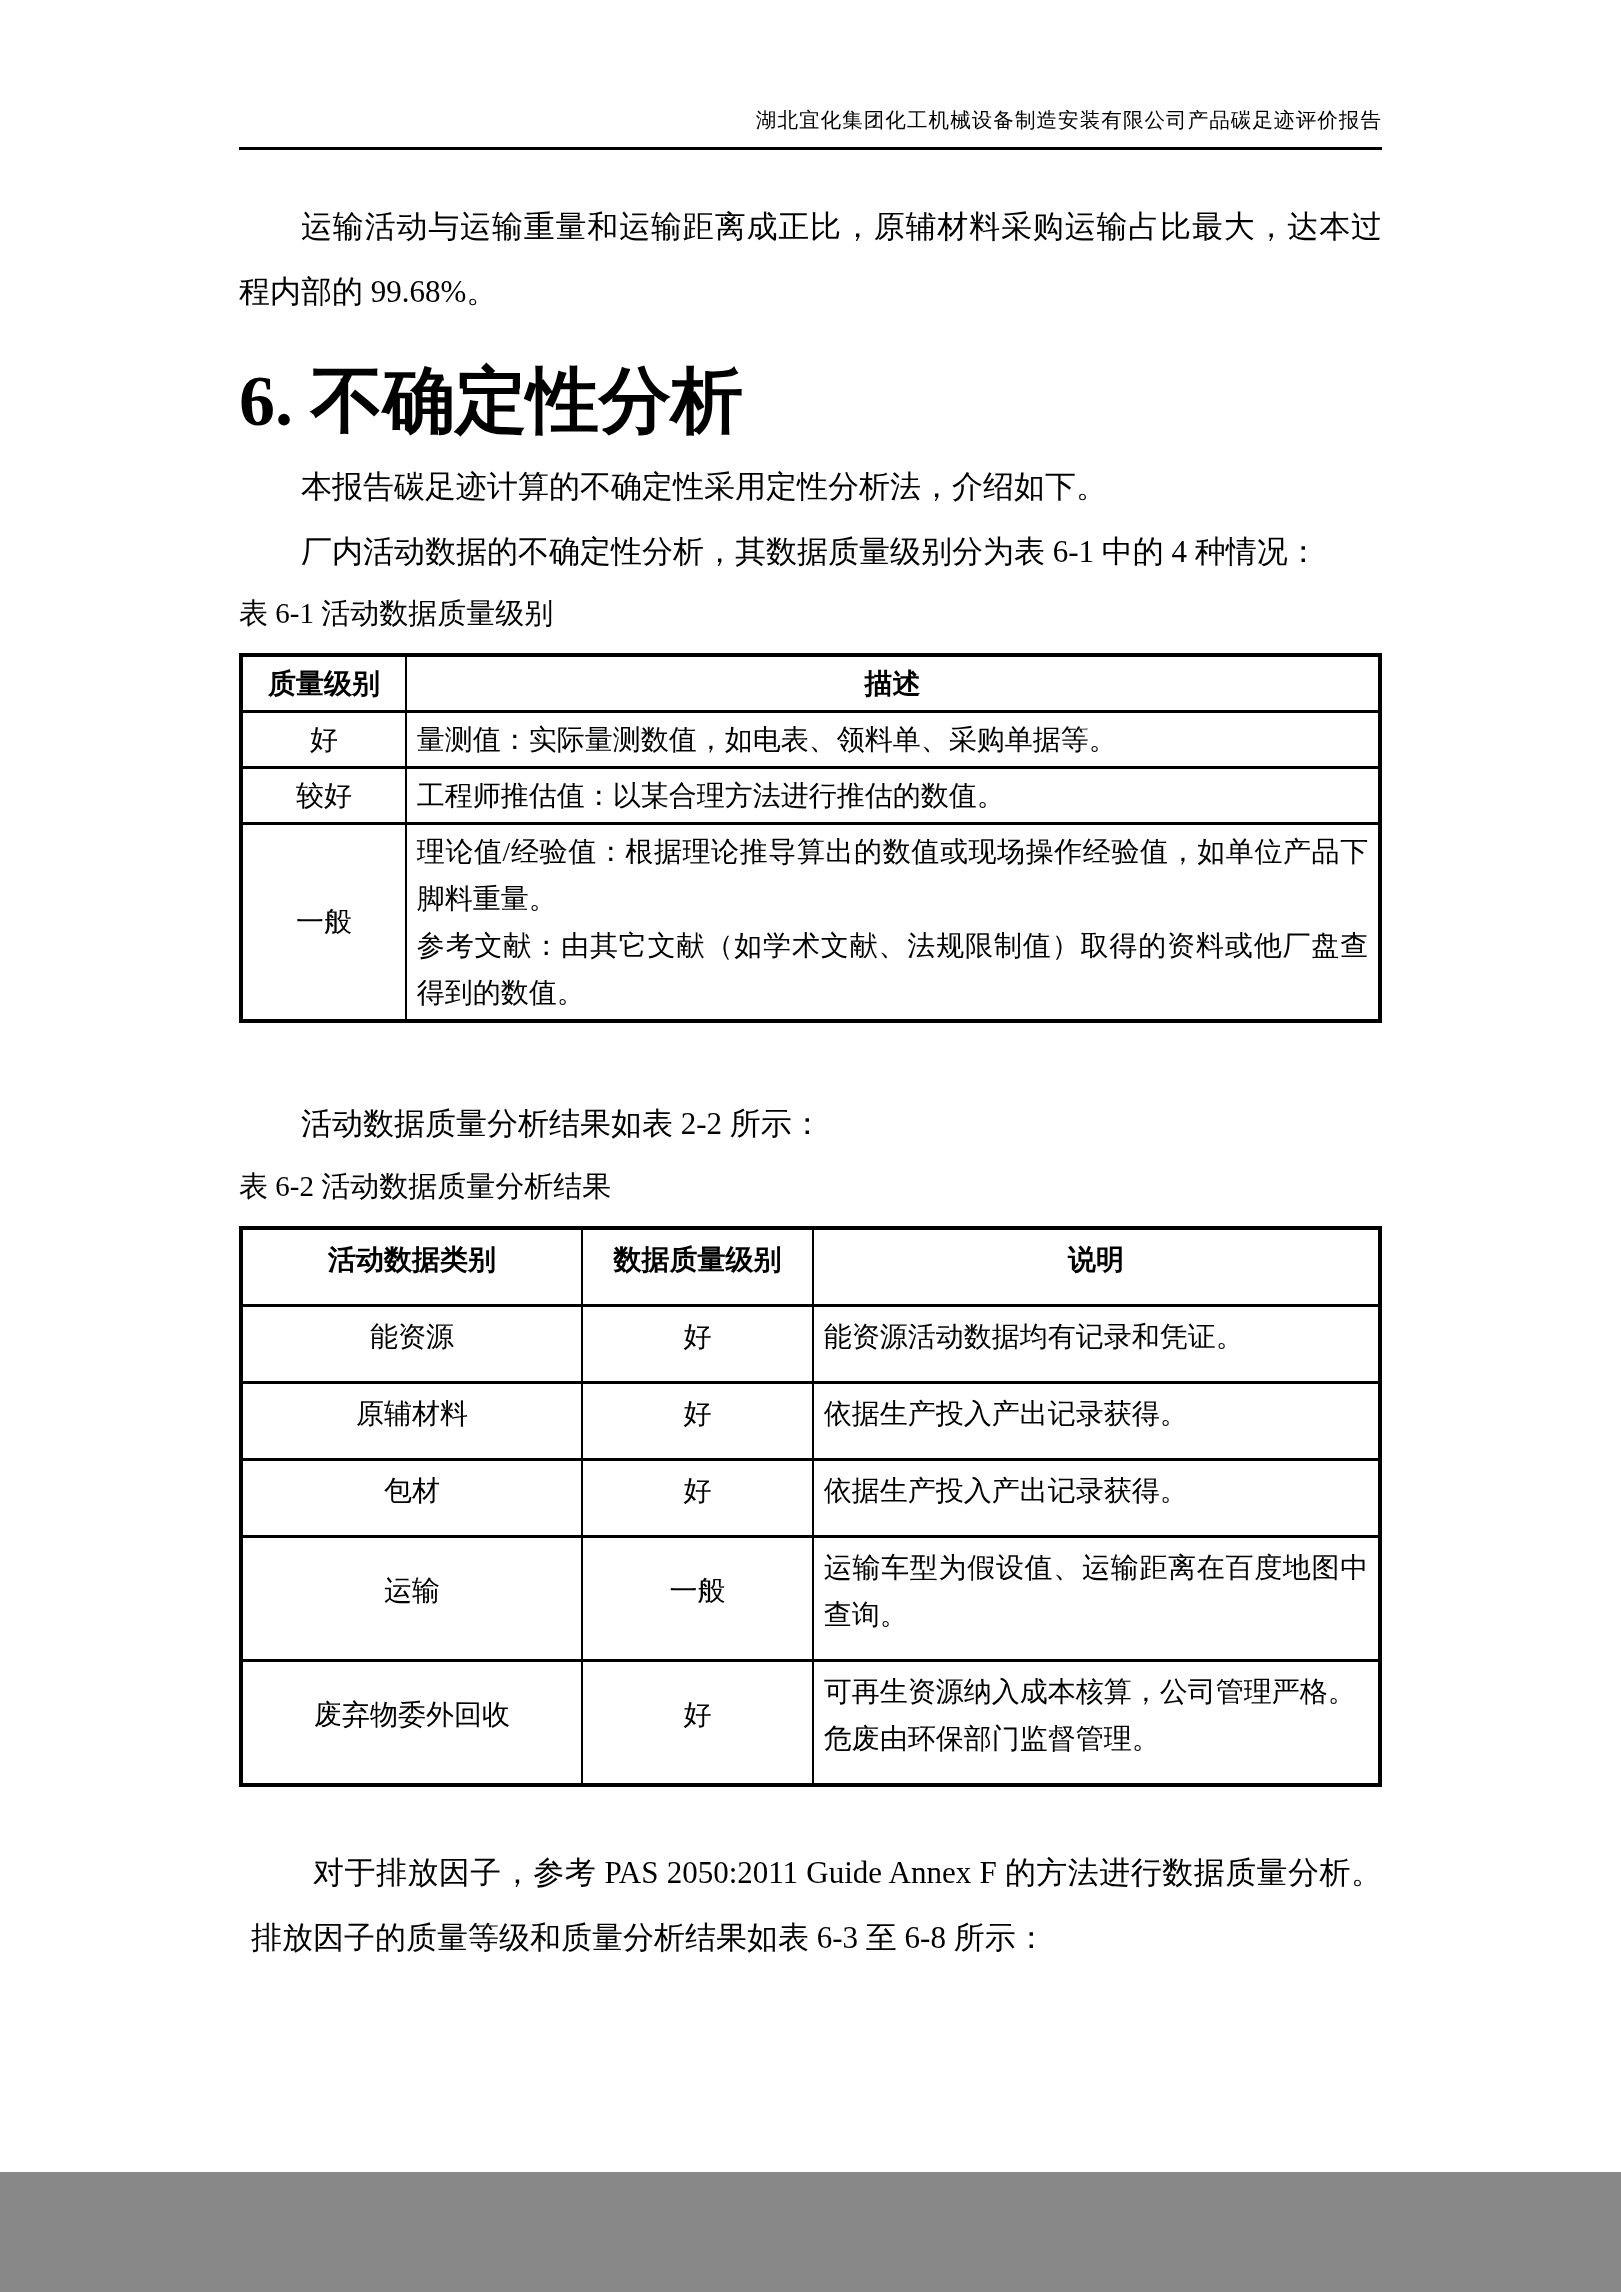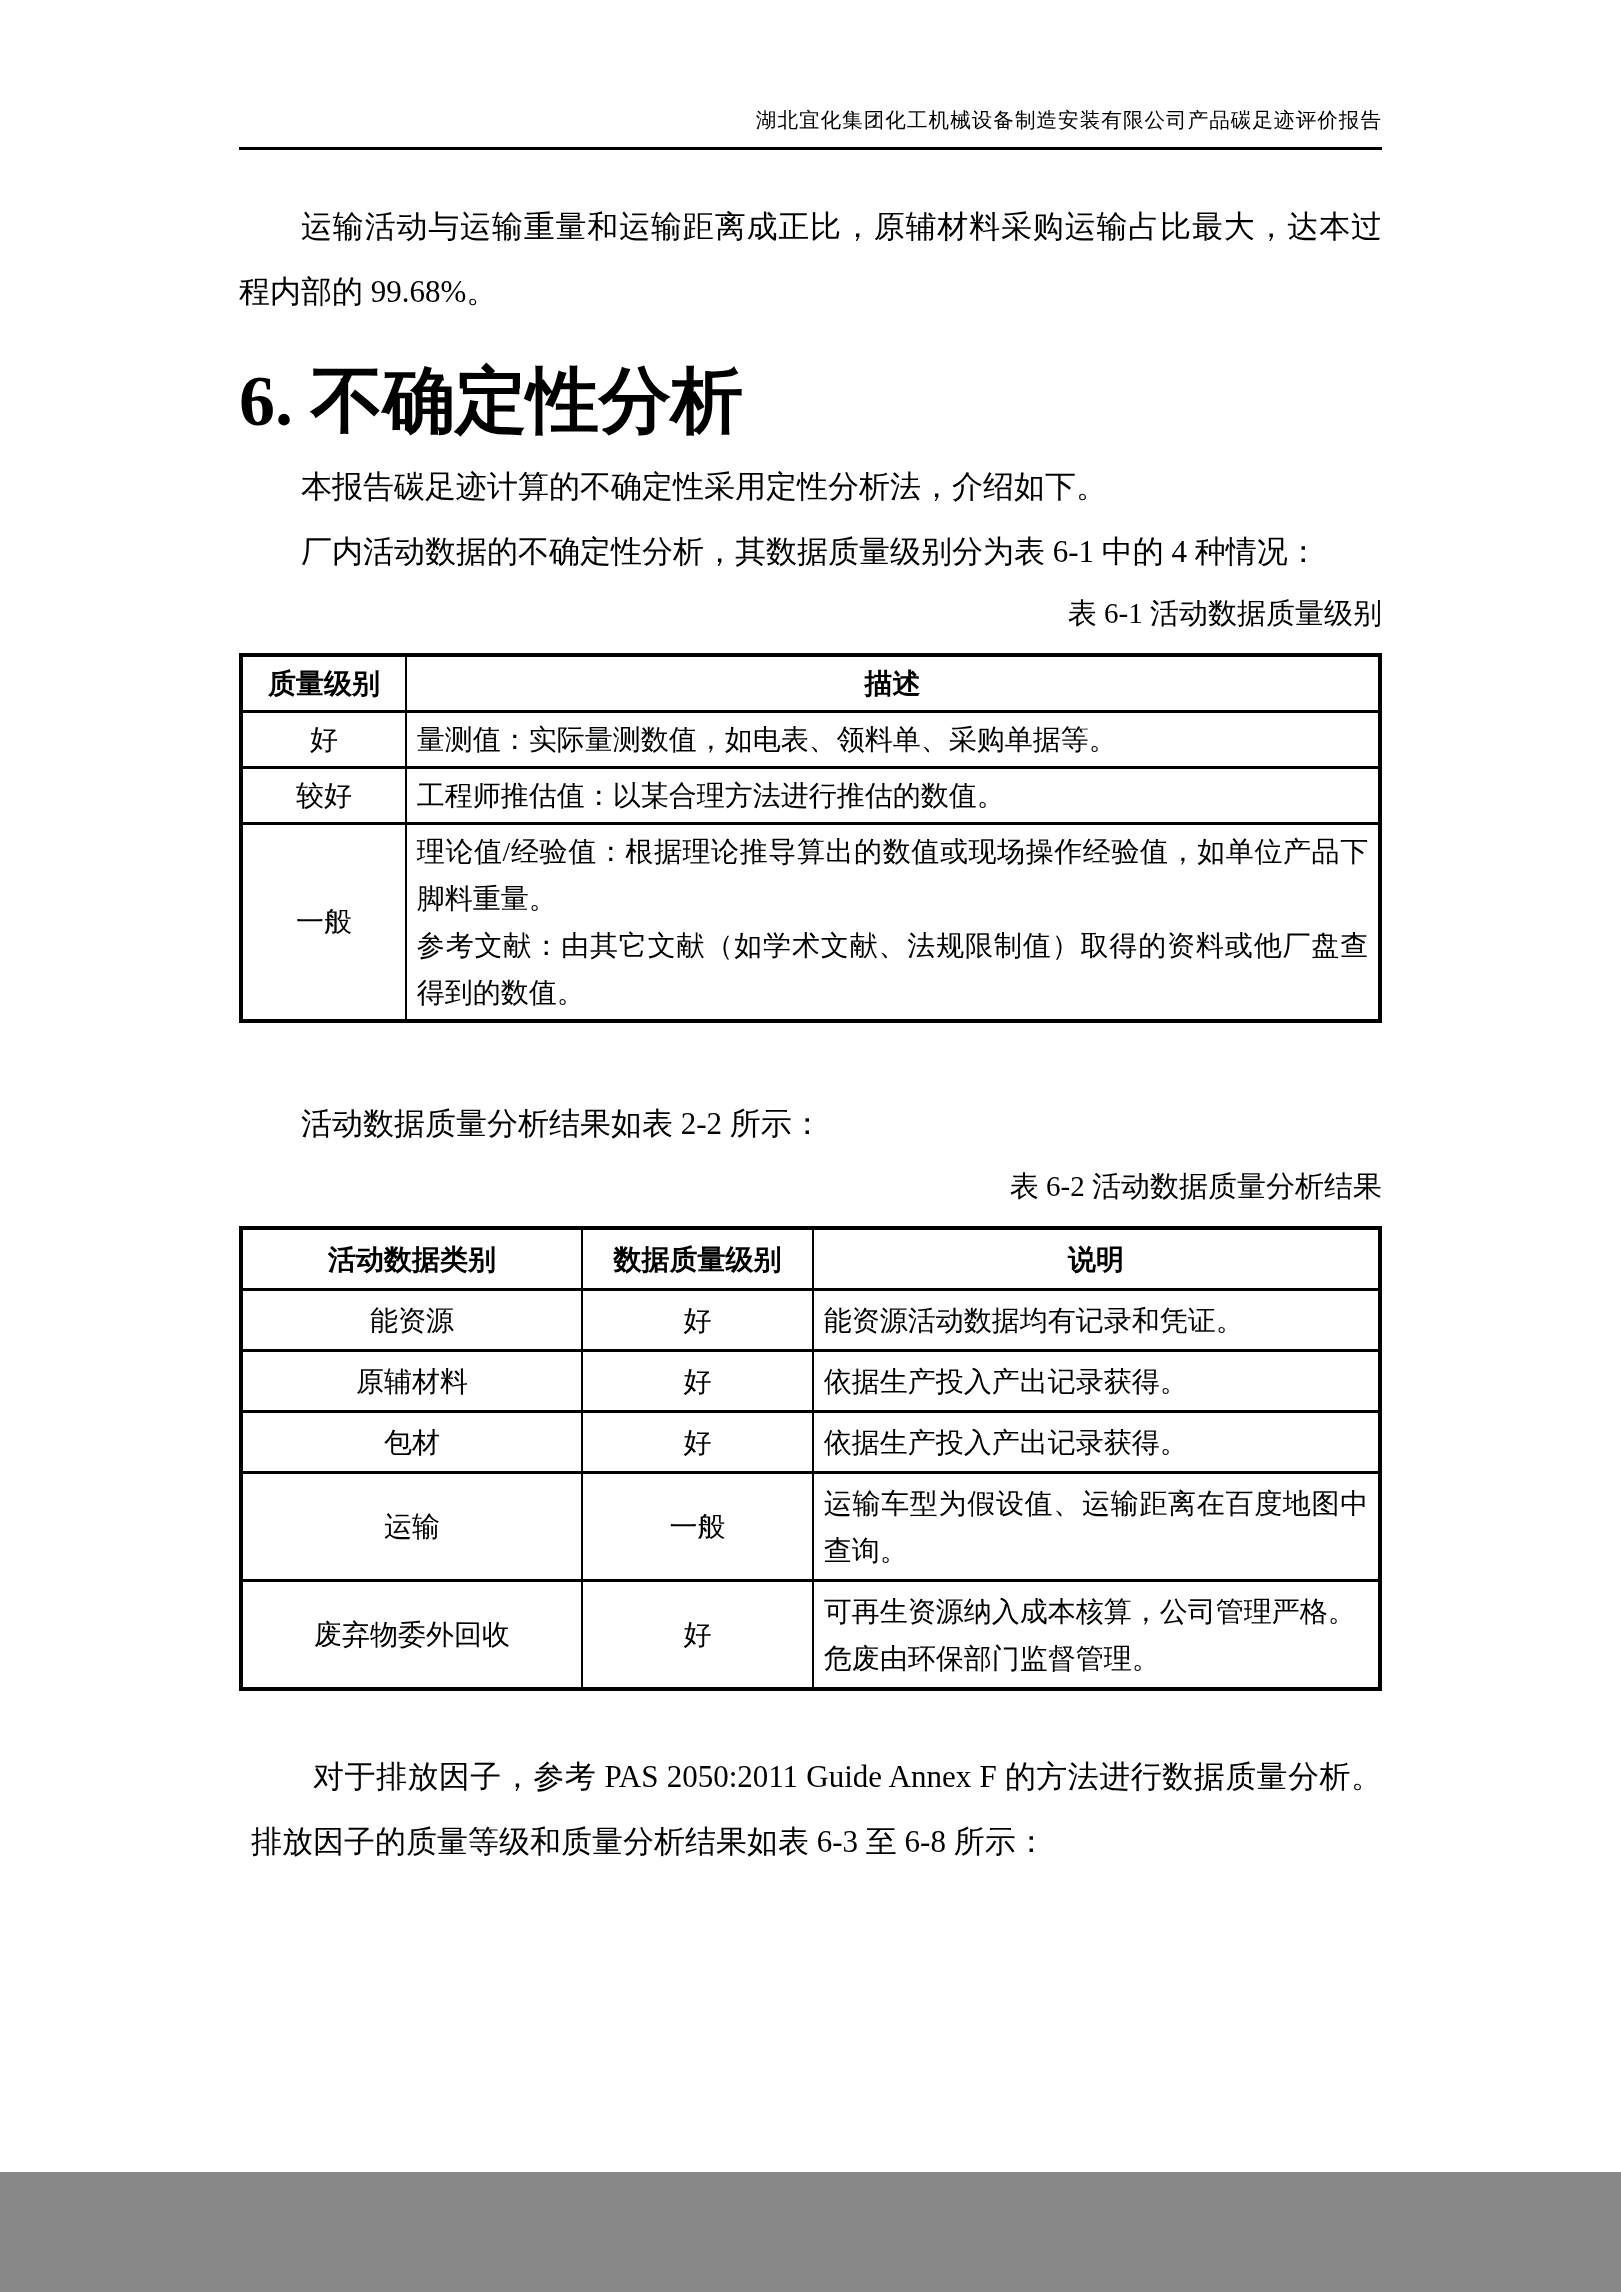--- a/index.html
+++ b/index.html
@@ -44,21 +44,21 @@
     font-weight: bold;
     text-indent: 0;
   }
 
   .par-2 { margin-top: 20.6px; }
   .par-3 { margin-top: 0; }
 
   .table-caption {
     font-size: 29px;
     line-height: 33px;
-    text-align: right;
+    text-align: left;
   }
   .caption-1 { margin-top: 13.7px; }
   .caption-2 { margin-top: 14.7px; }
 
   table {
     width: 100%;
     border-collapse: collapse;
     table-layout: fixed;
     margin-top: 23px;
   }
@@ -68,21 +68,21 @@
     border-top-width: 3.9px;
     border-bottom-width: 3.9px;
     font-size: 28px;
     line-height: 47px;
     vertical-align: middle;
     padding: 2.9px 9.8px;
   }
   th { font-weight: bold; text-align: center; }
   td.center { text-align: center; }
   td.desc { text-align: left; white-space: pre-line; text-align: justify; }
-  #table2 th, #table2 td { padding-top: 5.9px; padding-bottom: 5px; }
+  #table2 th, #table2 td { padding-top: 5.9px; padding-bottom: 21px; }
 
   .par-4 { margin-top: 68px; }
   .par-5 { margin-top: 53px; margin-left: 12px; }
 
   .page-number {
     position: absolute;
     top: 2099px;
     left: 0;
     width: 100%;
     text-align: center;

